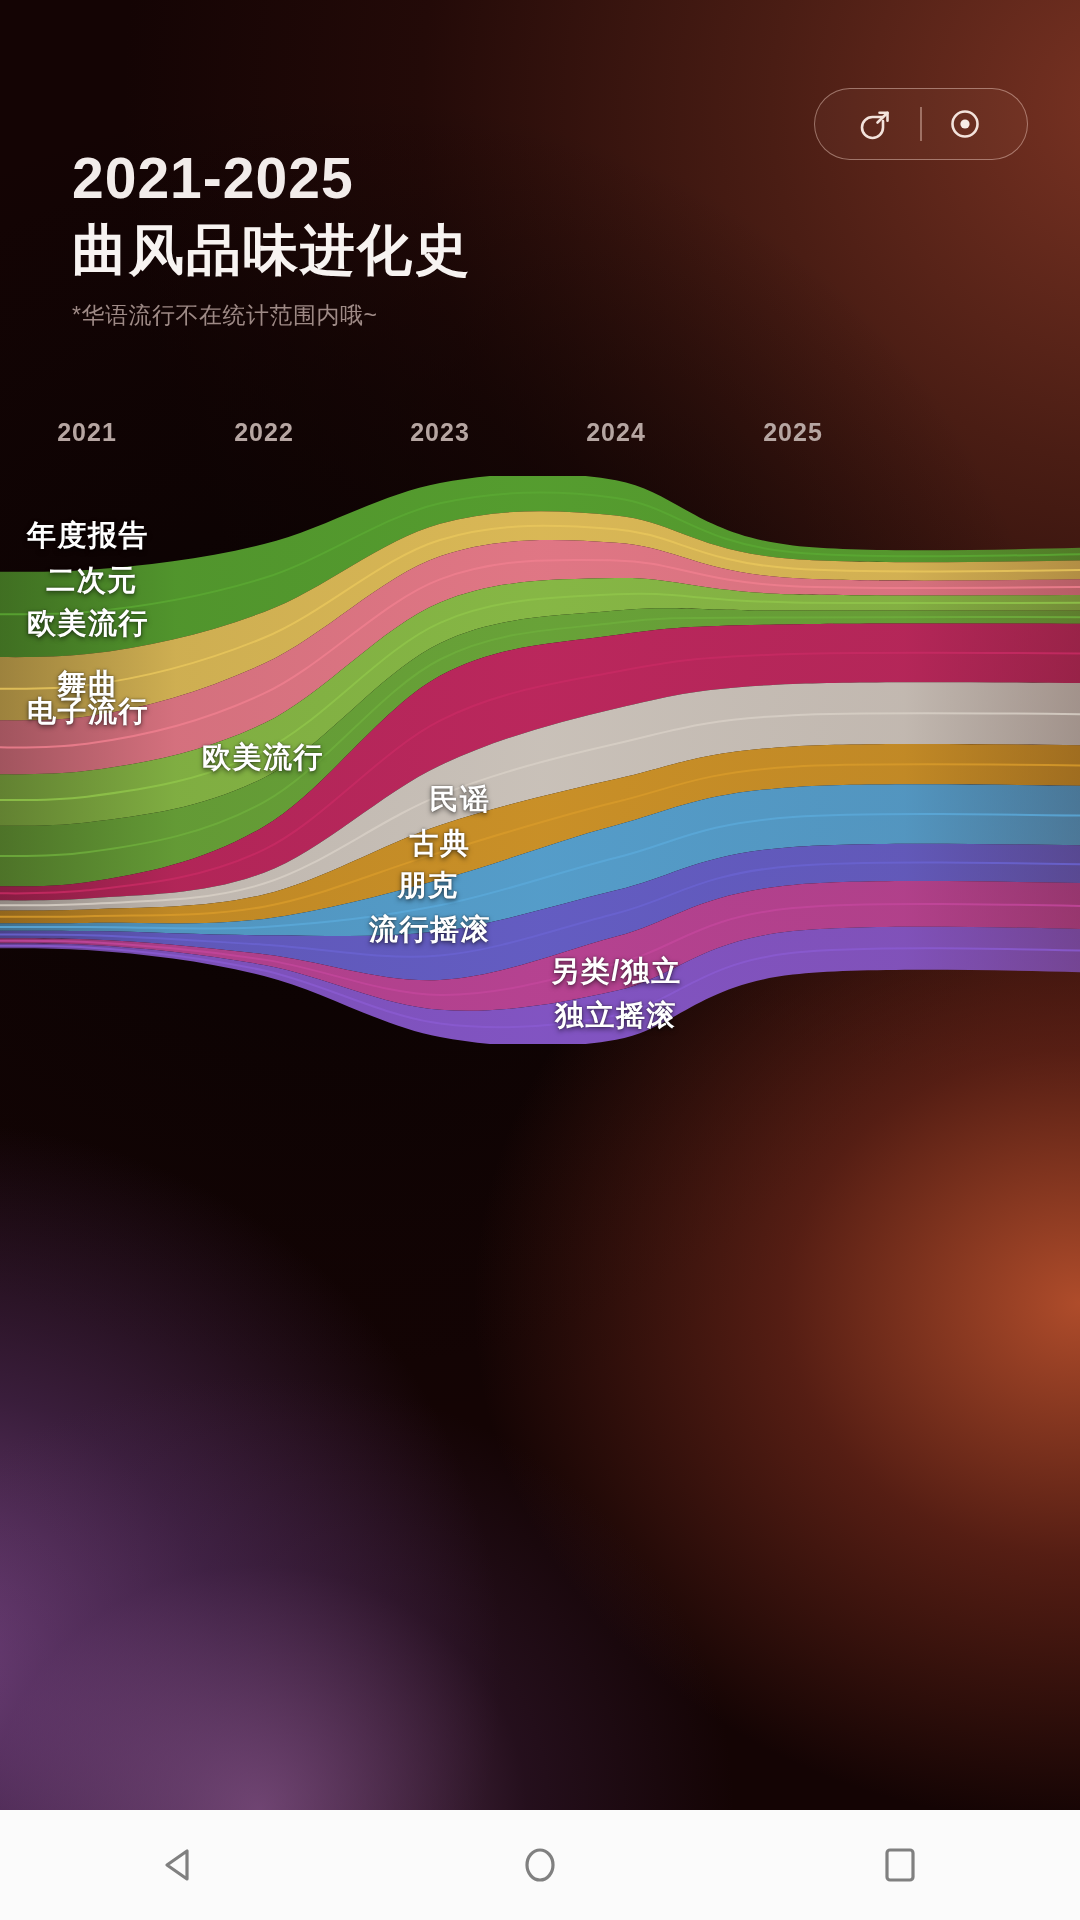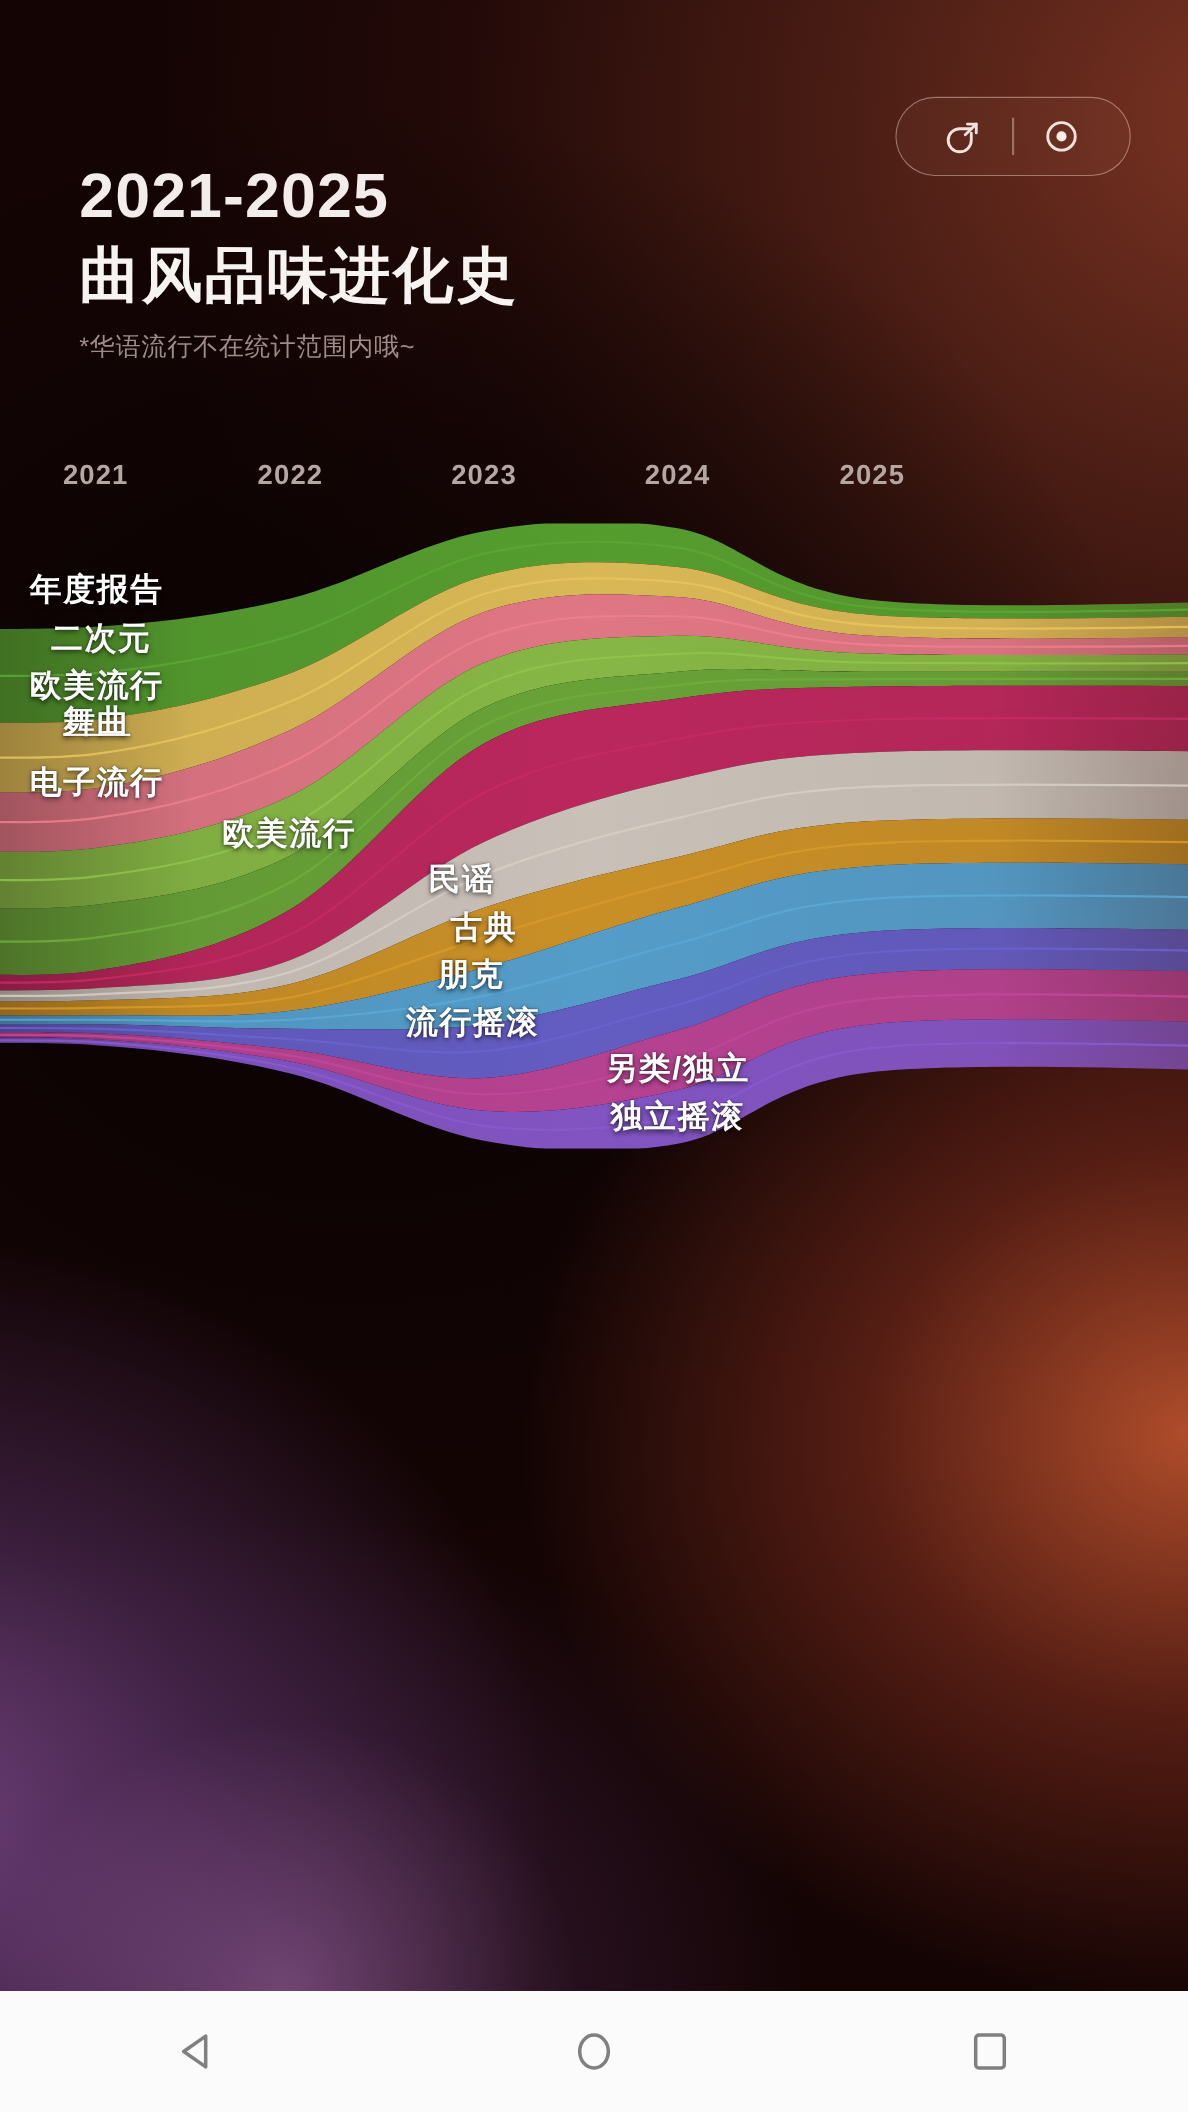--- a/index.html
+++ b/index.html
@@ -224,24 +224,24 @@
             <path d="M-110,463.25087378640774C-77.16666666666666,463.25087378640774 24.666666666666664,460.76127831715206 87,463.25087378640774C149.33333333333334,465.7404692556634 205.16666666666666,471.3986407766991 264,478.1884466019418C322.8333333333333,484.9782524271845 381.3333333333333,506.93195792880255 440,503.989708737864C498.6666666666667,501.0474595469255 557.1666666666666,476.3778317152104 616,460.53495145631075C674.8333333333334,444.6920711974111 697.3333333333334,417.53284789644016 793,408.93242718446606C888.6666666666666,400.33200647249197 1123.8333333333333,408.93242718446606 1190,408.93242718446606 L1190,455.10310679611655 1190,455.10310679611655C1123.8333333333333,455.10310679611655 888.6666666666666,445.1447249190939 793,455.10310679611655C697.3333333333334,465.0614886731392 674.8333333333334,501.72644012944994 616,514.8533980582525C557.1666666666666,527.9803559870551 498.6666666666667,538.165064724919 440,533.864854368932C381.3333333333333,529.564644012945 322.8333333333333,499.9158252427185 264,489.05213592233014C205.16666666666666,478.1884466019418 149.33333333333334,472.0776213592233 87,468.68271844660194C24.666666666666664,465.28781553398056 -77.16666666666666,468.68271844660194 -110,468.68271844660194 Z" fill="url(#g10)" opacity="0.93"></path>
             <path d="M-110,465.96679611650484C-77.16666666666666,465.96679611650484 24.666666666666664,463.0245469255663 87,465.96679611650484C149.33333333333334,468.90904530744336 205.16666666666666,474.7935436893205 264,483.620291262136C322.8333333333333,492.4470388349515 381.3333333333333,518.2483009708737 440,518.927281553398C498.6666666666667,519.6062621359222 557.1666666666666,502.17909385113273 616,487.69417475728164C674.8333333333334,473.20925566343055 697.3333333333334,441.2971682847897 793,432.0177669902913C888.6666666666666,422.73836569579294 1123.8333333333333,432.0177669902913 1190,432.0177669902913" fill="none" stroke="#c2479b" stroke-opacity="0.85" stroke-width="2"></path>
             <path d="M-110,468.68271844660194C-77.16666666666666,468.68271844660194 24.666666666666664,465.28781553398056 87,468.68271844660194C149.33333333333334,472.0776213592233 205.16666666666666,478.1884466019418 264,489.05213592233014C322.8333333333333,499.9158252427185 381.3333333333333,529.564644012945 440,533.864854368932C498.6666666666667,538.165064724919 557.1666666666666,527.9803559870551 616,514.8533980582525C674.8333333333334,501.72644012944994 697.3333333333334,465.0614886731392 793,455.10310679611655C888.6666666666666,445.1447249190939 1123.8333333333333,455.10310679611655 1190,455.10310679611655 L1190,498.55786407766993 1190,498.55786407766993C1123.8333333333333,498.55786407766993 888.6666666666666,487.6941747572816 793,498.55786407766993C697.3333333333334,509.4215533980583 674.8333333333334,553.3289644012946 616,563.7400000000001C557.1666666666666,574.1510355987057 498.6666666666667,571.6614401294498 440,561.0240776699029C381.3333333333333,550.386715210356 322.8333333333333,514.4007443365696 264,499.9158252427185C205.16666666666666,485.43090614886734 149.33333333333334,478.4147734627832 87,474.11456310679614C24.666666666666664,469.81435275080906 -77.16666666666666,474.11456310679614 -110,474.11456310679614 Z" fill="url(#g11)" opacity="0.93"></path>
             <path d="M-110,471.39864077669904C-77.16666666666666,471.39864077669904 24.666666666666664,467.5510841423948 87,471.39864077669904C149.33333333333334,475.24619741100327 205.16666666666666,481.80967637540454 264,494.4839805825243C322.8333333333333,507.15828478964403 381.3333333333333,539.9756796116504 440,547.4444660194174C498.6666666666667,554.9132524271844 557.1666666666666,551.0656957928803 616,539.2966990291263C674.8333333333334,527.5277022653723 697.3333333333334,487.24152103559874 793,476.83048543689324C888.6666666666666,466.41944983818775 1123.8333333333333,476.83048543689324 1190,476.83048543689324" fill="none" stroke="#8a5ad0" stroke-opacity="0.85" stroke-width="2"></path>
           </g>
       </svg>
       <div id="stream-labels">
           <div class="stream-label" style="left: 88px; top: 118px;">年度报告</div>
           <div class="stream-label" style="left: 92px; top: 163px;">二次元</div>
           <div class="stream-label" style="left: 88px; top: 206px;">欧美流行</div>
-          <div class="stream-label" style="left: 88px; top: 238px; text-decoration: underline;">舞曲</div>
+          <div class="stream-label" style="left: 88px; top: 267px;">舞曲</div>
           <div class="stream-label" style="left: 88px; top: 294px;">电子流行</div>
           <div class="stream-label" style="left: 263px; top: 340px;">欧美流行</div>
-          <div class="stream-label" style="left: 420px; top: 382px; text-align: center;">民谣</div>
+          <div class="stream-label" style="left: 460px; top: 382px; text-align: center;">民谣</div>
           <div class="stream-label" style="left: 440px; top: 426px;">古典</div>
           <div class="stream-label" style="left: 428px; top: 468px;">朋克</div>
           <div class="stream-label" style="left: 430px; top: 512px;">流行摇滚</div>
           <div class="stream-label" style="left: 616px; top: 554px;">另类/独立</div>
           <div class="stream-label" style="left: 616px; top: 598px;">独立摇滚</div>
         </div>
     </div>
 
 
 

